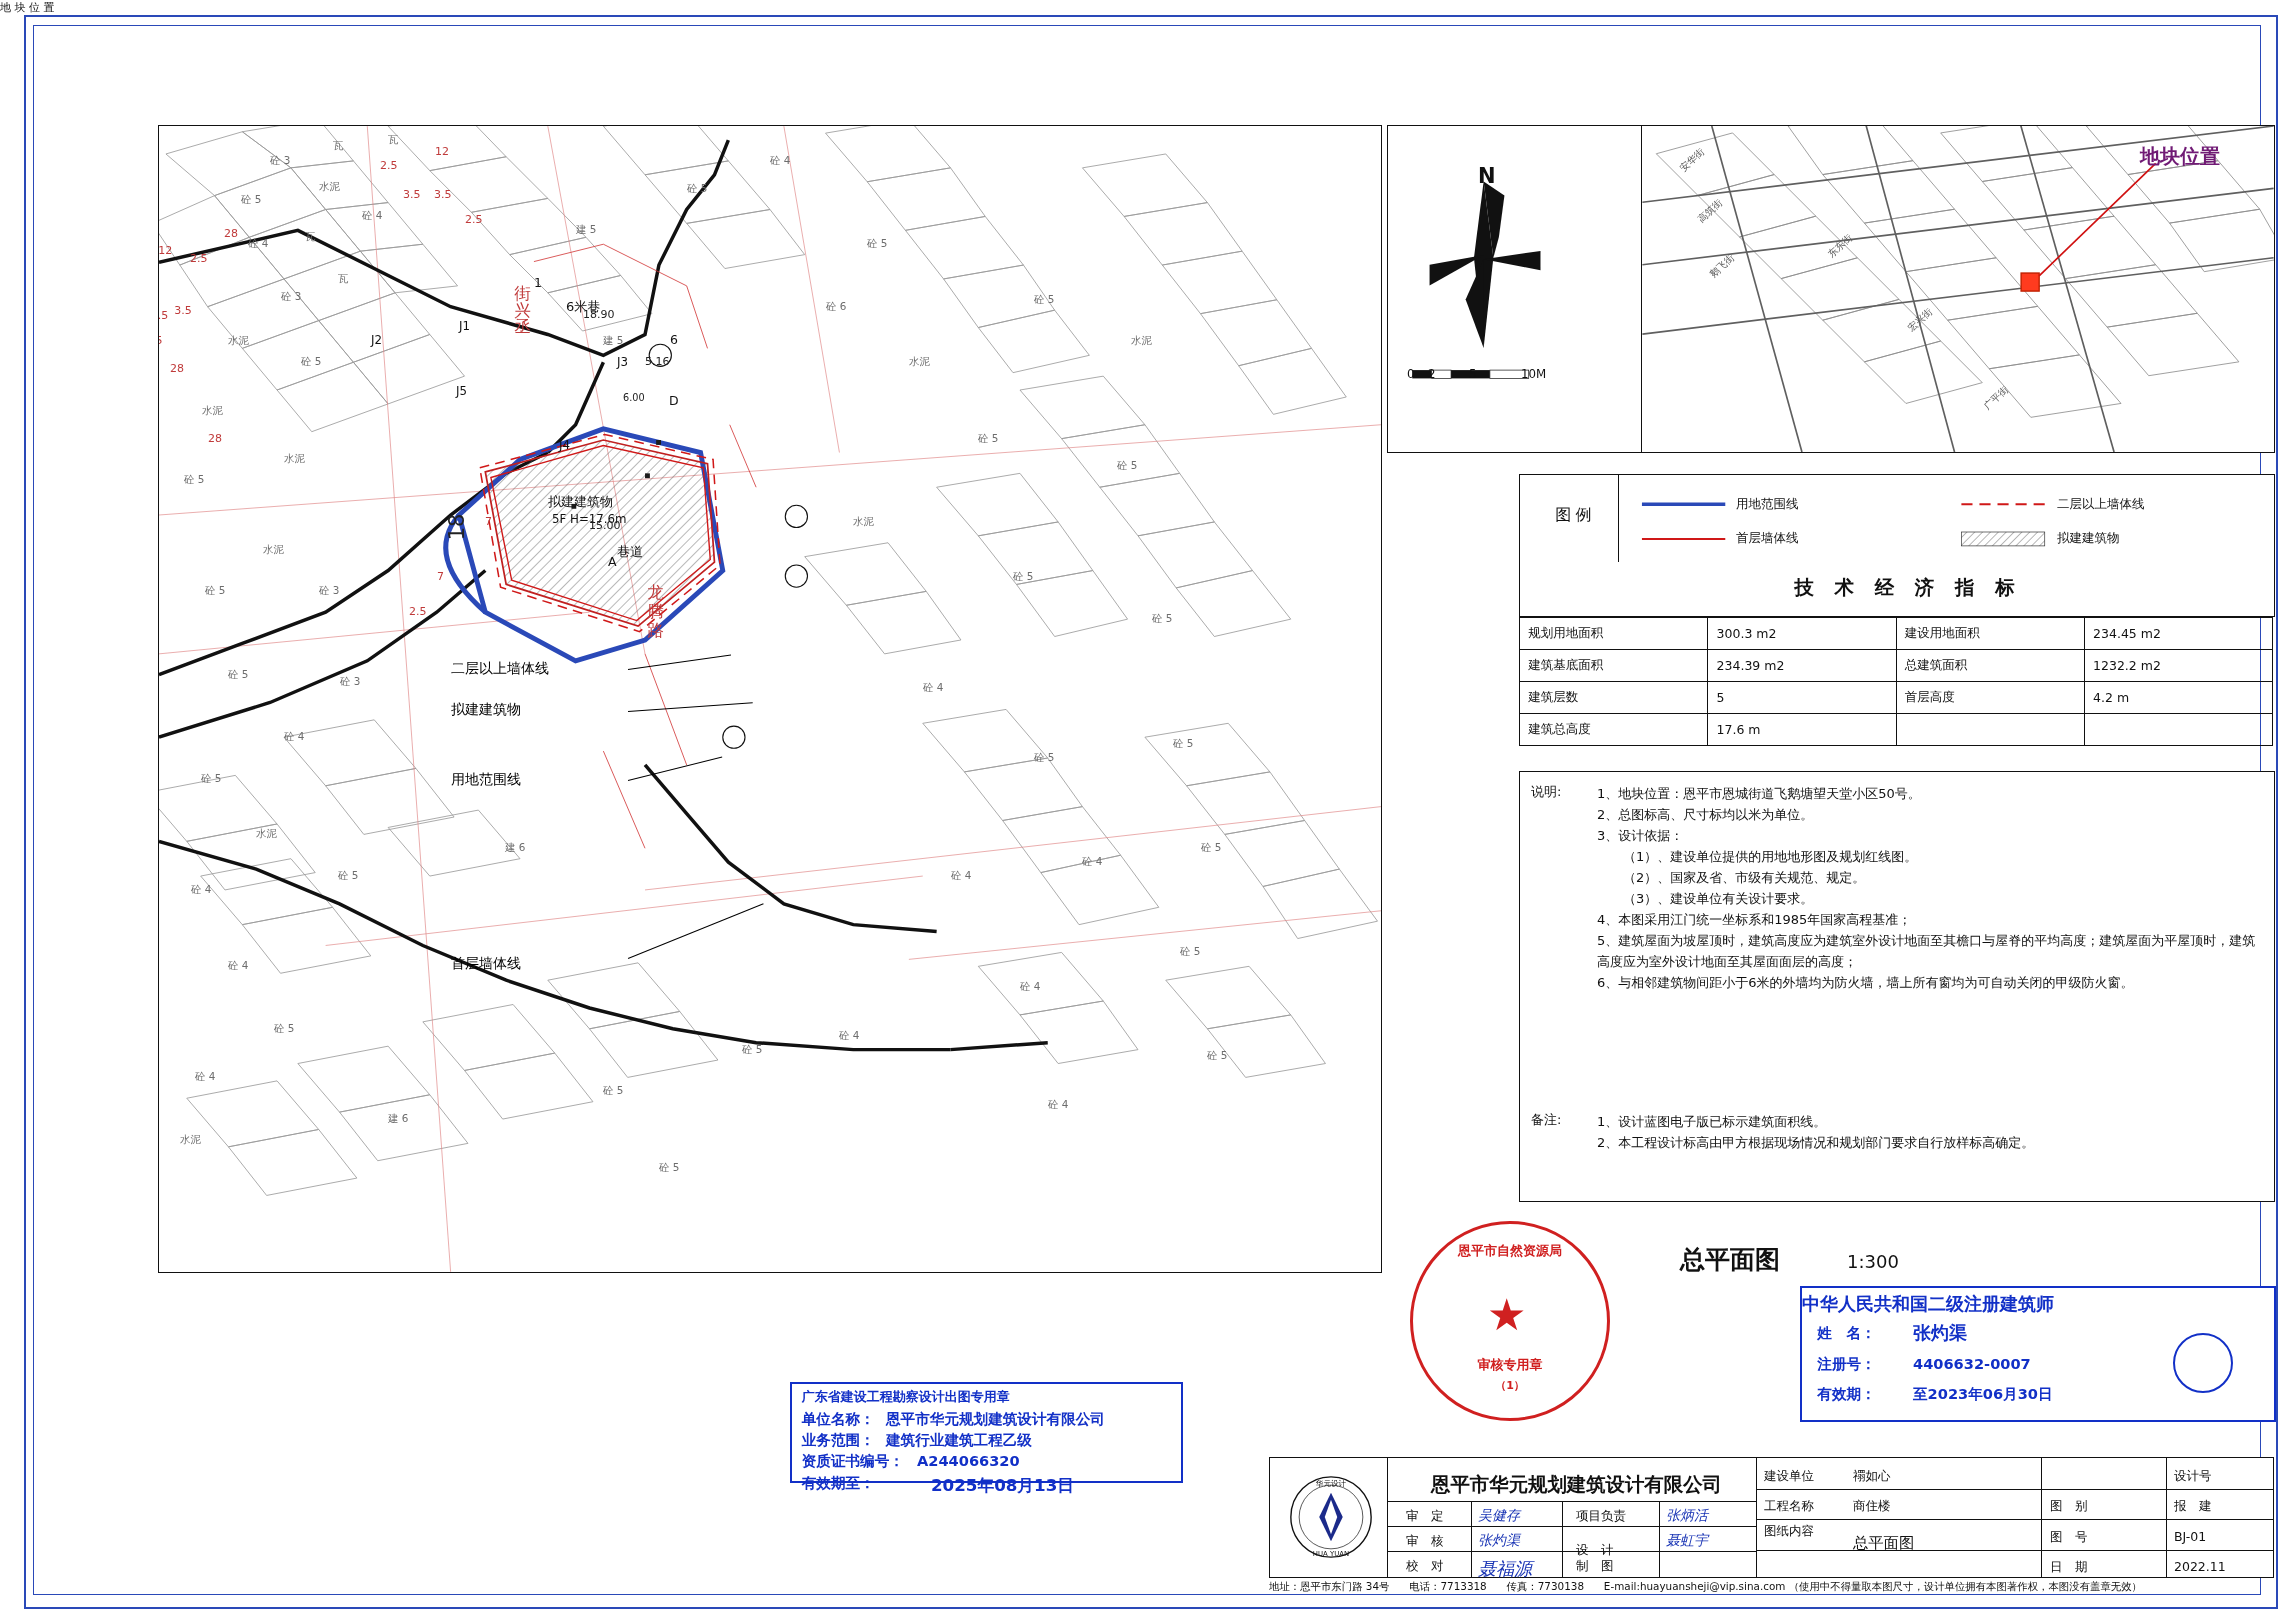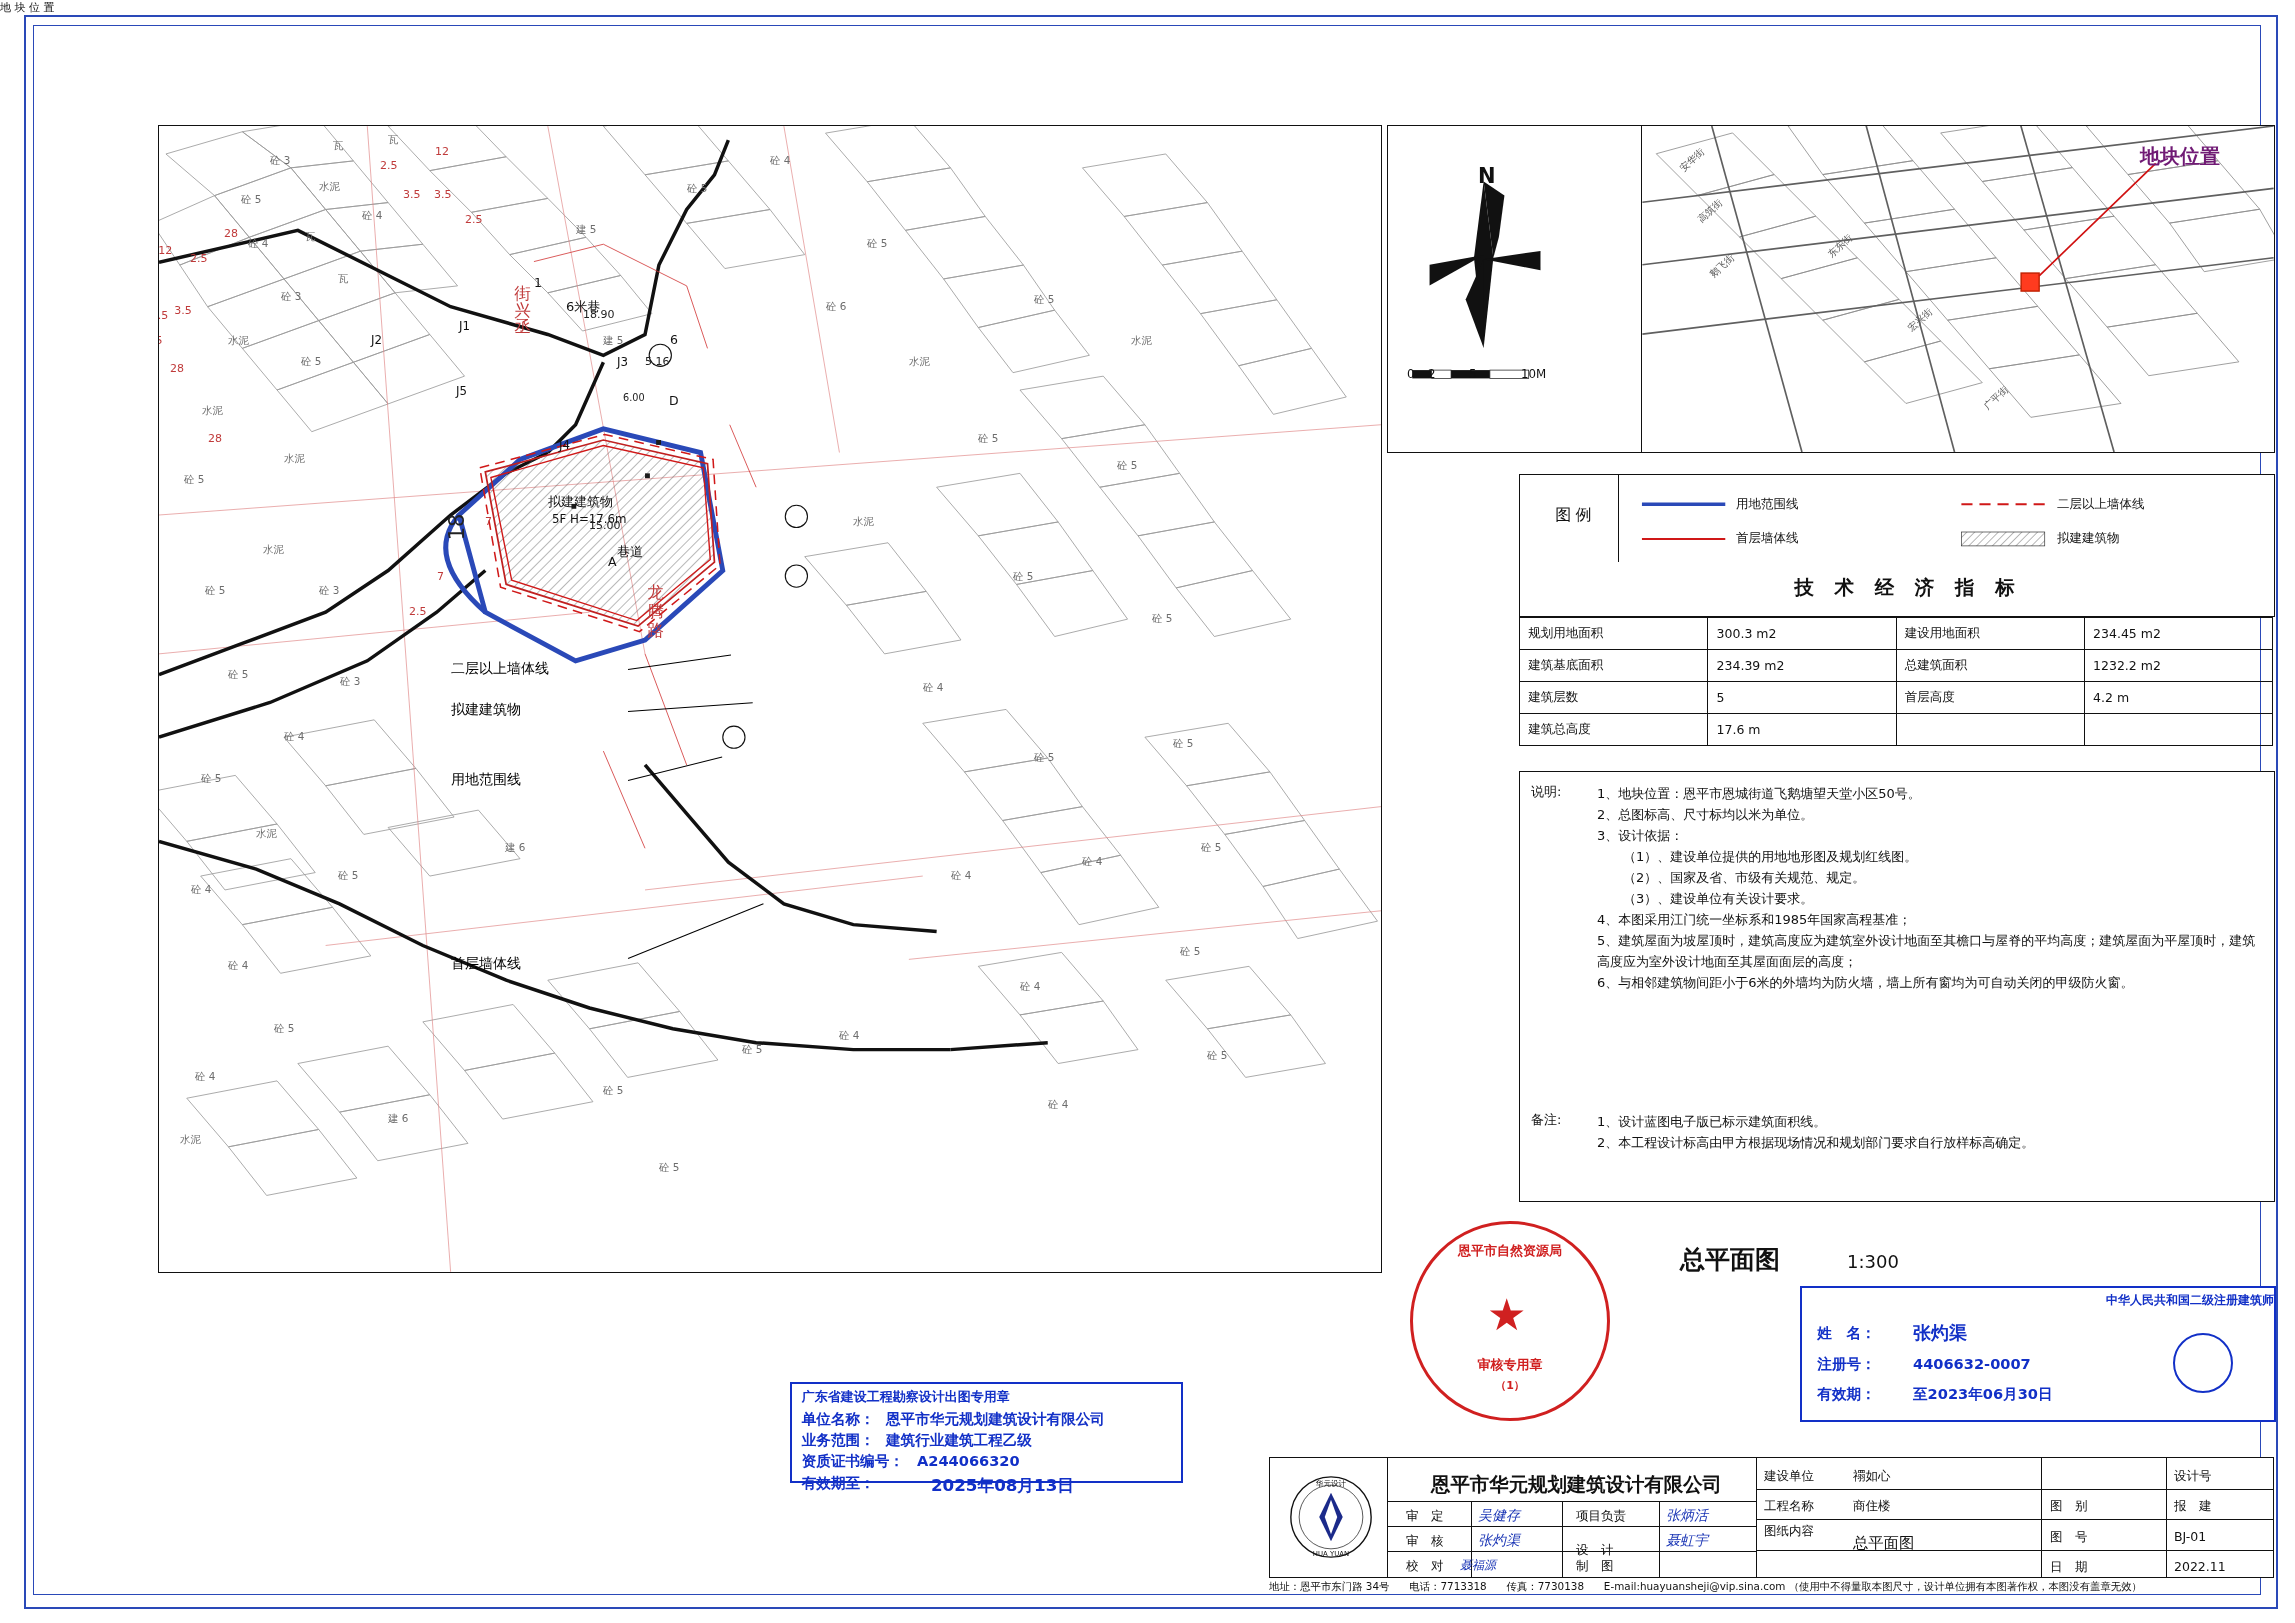--- a/index.html
+++ b/index.html
@@ -52,21 +52,21 @@
   .plan-scale{position:absolute;left:1847px;top:1251px;font-size:18px;}
 
   
   .stamp-blue{position:absolute;left:790px;top:1382px;width:389px;height:97px;border:2.1px solid #1230c7;color:#1230c7;}
   .stamp-blue .t{position:absolute;font-size:14.6px;font-weight:bold;white-space:nowrap;}
   .stamp-red{position:absolute;left:1410px;top:1221px;width:194px;height:194px;border-radius:50%;border:3.5px solid #d02020;color:#d02020;}
   .stamp-red .rt{position:absolute;width:100%;text-align:center;font-size:13px;font-weight:bold;}
   .star{position:absolute;left:1487px;top:1293px;font-size:44px;color:#d02020;line-height:44px;}
 
   .arch-stamp{position:absolute;left:1800px;top:1286px;width:472px;height:132px;border:2.1px solid #1230c7;color:#1230c7;background:#fff;}
-  .arch-stamp .hd{position:absolute;left:0;top:0;width:100%;text-align:right;font-size:12px;font-weight:bold;padding-top:4.2px;}
+  .arch-stamp .hd{position:absolute;left:0;top:0;width:100%;text-align:left;font-size:18px;font-weight:bold;padding-top:4.2px;}
   .arch-stamp .row{position:absolute;font-size:14.6px;font-weight:bold;white-space:nowrap;}
   .arch-stamp .val{color:#1230c7;}
   .arch-seal{position:absolute;left:2173px;top:1333px;width:56px;height:56px;border-radius:50%;border:2.8px solid #1230c7;}
 
   
   .tb{position:absolute;left:1269px;top:1457px;width:1003px;height:119px;border:1.4px solid #111;background:#fff;}
   .tb .cell{position:absolute;font-size:12.5px;}
   .tb .line{position:absolute;background:#111;}
   .company{position:absolute;left:1396px;top:1471px;width:361px;text-align:center;font-size:19.4px;font-weight:bold;}
   .compass-logo{position:absolute;left:1286px;top:1472px;width:90px;height:90px;}
@@ -551,21 +551,21 @@
     <div class="line" style="left:201px;top:43px;width:1.4px;height:76px;"></div>
     <div class="line" style="left:292px;top:43px;width:1.4px;height:76px;"></div>
     <div class="line" style="left:389px;top:43px;width:1.4px;height:76px;"></div>
     <div class="line" style="left:486px;top:92px;width:285px;height:1.4px;"></div>
 
     <div class="cell" style="left:136px;top:50px;">审　定</div>
     <div class="cell hand" style="left:208px;top:49px;font-size:14px;">吴健存</div>
     <div class="cell" style="left:136px;top:75px;">审　核</div>
     <div class="cell hand" style="left:208px;top:74px;font-size:14px;">张灼渠</div>
     <div class="cell" style="left:136px;top:100px;">校　对</div>
-    <div class="cell hand" style="left:190px;top:99px;font-size:12px;">聂福源</div>
+    <div class="cell hand" style="left:208px;top:99px;font-size:18px;">聂福源</div>
 
     <div class="cell" style="left:306px;top:50px;">项目负责</div>
     <div class="cell hand" style="left:396px;top:49px;font-size:14px;">张炳活</div>
     <div class="cell" style="left:306px;top:84px;">设　计</div>
     <div class="cell hand" style="left:396px;top:74px;font-size:14px;">聂虹宇</div>
     <div class="cell" style="left:306px;top:100px;">制　图</div>
     <div class="cell hand" style="left:396px;top:99px;font-size:14px;"></div>
 
     <div class="cell" style="left:494px;top:9.7px;">建设单位</div>
     <div class="cell" style="left:583px;top:9.7px;">禤如心</div>

